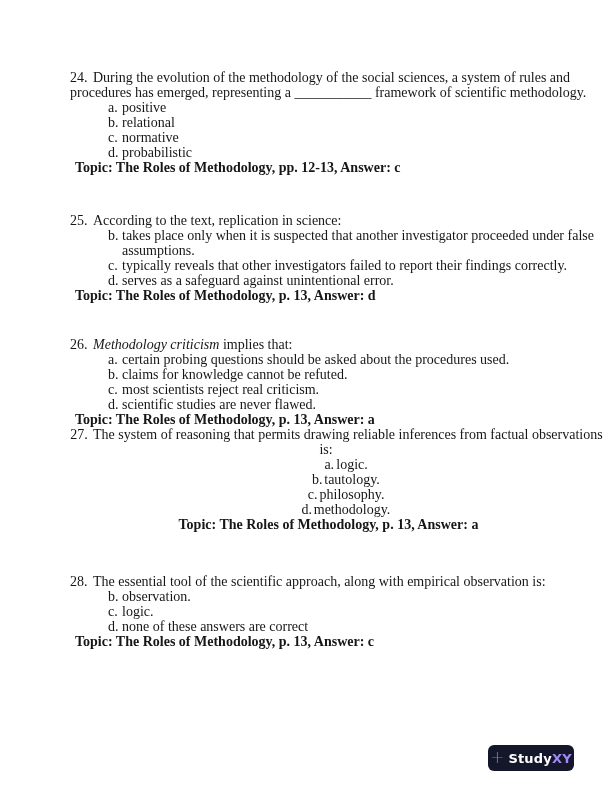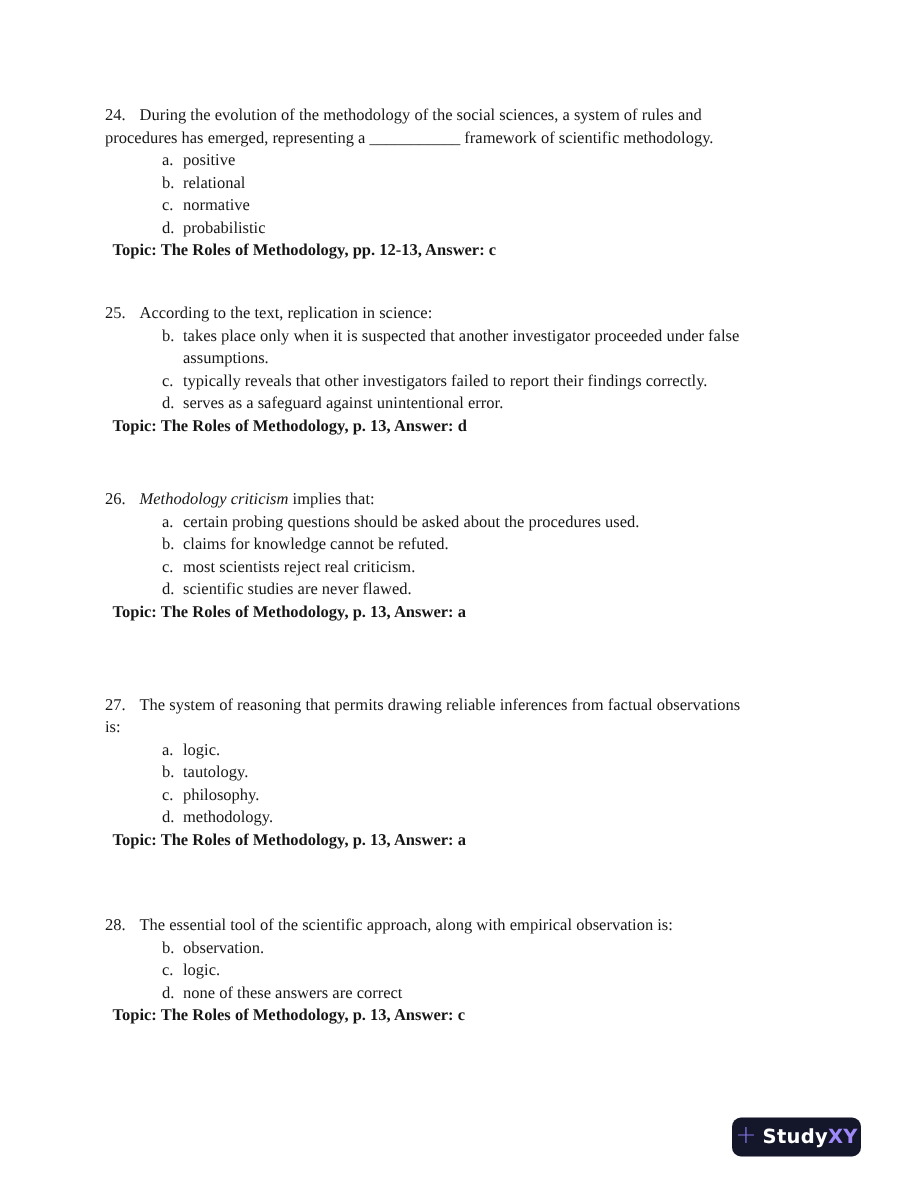--- a/index.html
+++ b/index.html
@@ -9,21 +9,21 @@
     font-family:"Liberation Serif","DejaVu Serif",serif;
     color:#161616;
     position:relative;
     overflow:hidden;
   }
   .page{
     position:absolute;left:0;top:0;width:612px;height:792px;background:#ffffff;
   }
   .content{
     position:absolute;left:70px;top:70px;width:512px;
-    font-size:11px;
+    font-size:14px;
   }
   .line{
     height:15px;line-height:15px;white-space:nowrap;
   }
   .qnum{
     display:inline-block;min-width:18px;margin-right:5px;
   }
   .opt{
     padding-left:38px;
   }
@@ -31,23 +31,23 @@
     display:inline-block;min-width:14px;
   }
   .opt-cont{
     padding-left:52px;
   }
   .topic{
     padding-left:5px;
     font-weight:bold;
   }
   .stem-italic{font-style:italic;}
-  .q25{margin-top:27px;font-family:Liberation Serif, serif;}
+  .q25{margin-top:38px;font-family:Liberation Serif, serif;}
   .q26{margin-top:34px;}
-  .q27{margin-top:47px;}
+  .q27{text-align:center;}
   .q28{margin-top:42px;}
   .badge{
     position:absolute;
     left:488px;top:745px;
     width:86px;height:26px;
     background:#141729;
     border-radius:6px;
     display:flex;align-items:center;justify-content:center;
     font-family:"DejaVu Sans","Liberation Sans",sans-serif;
   }

